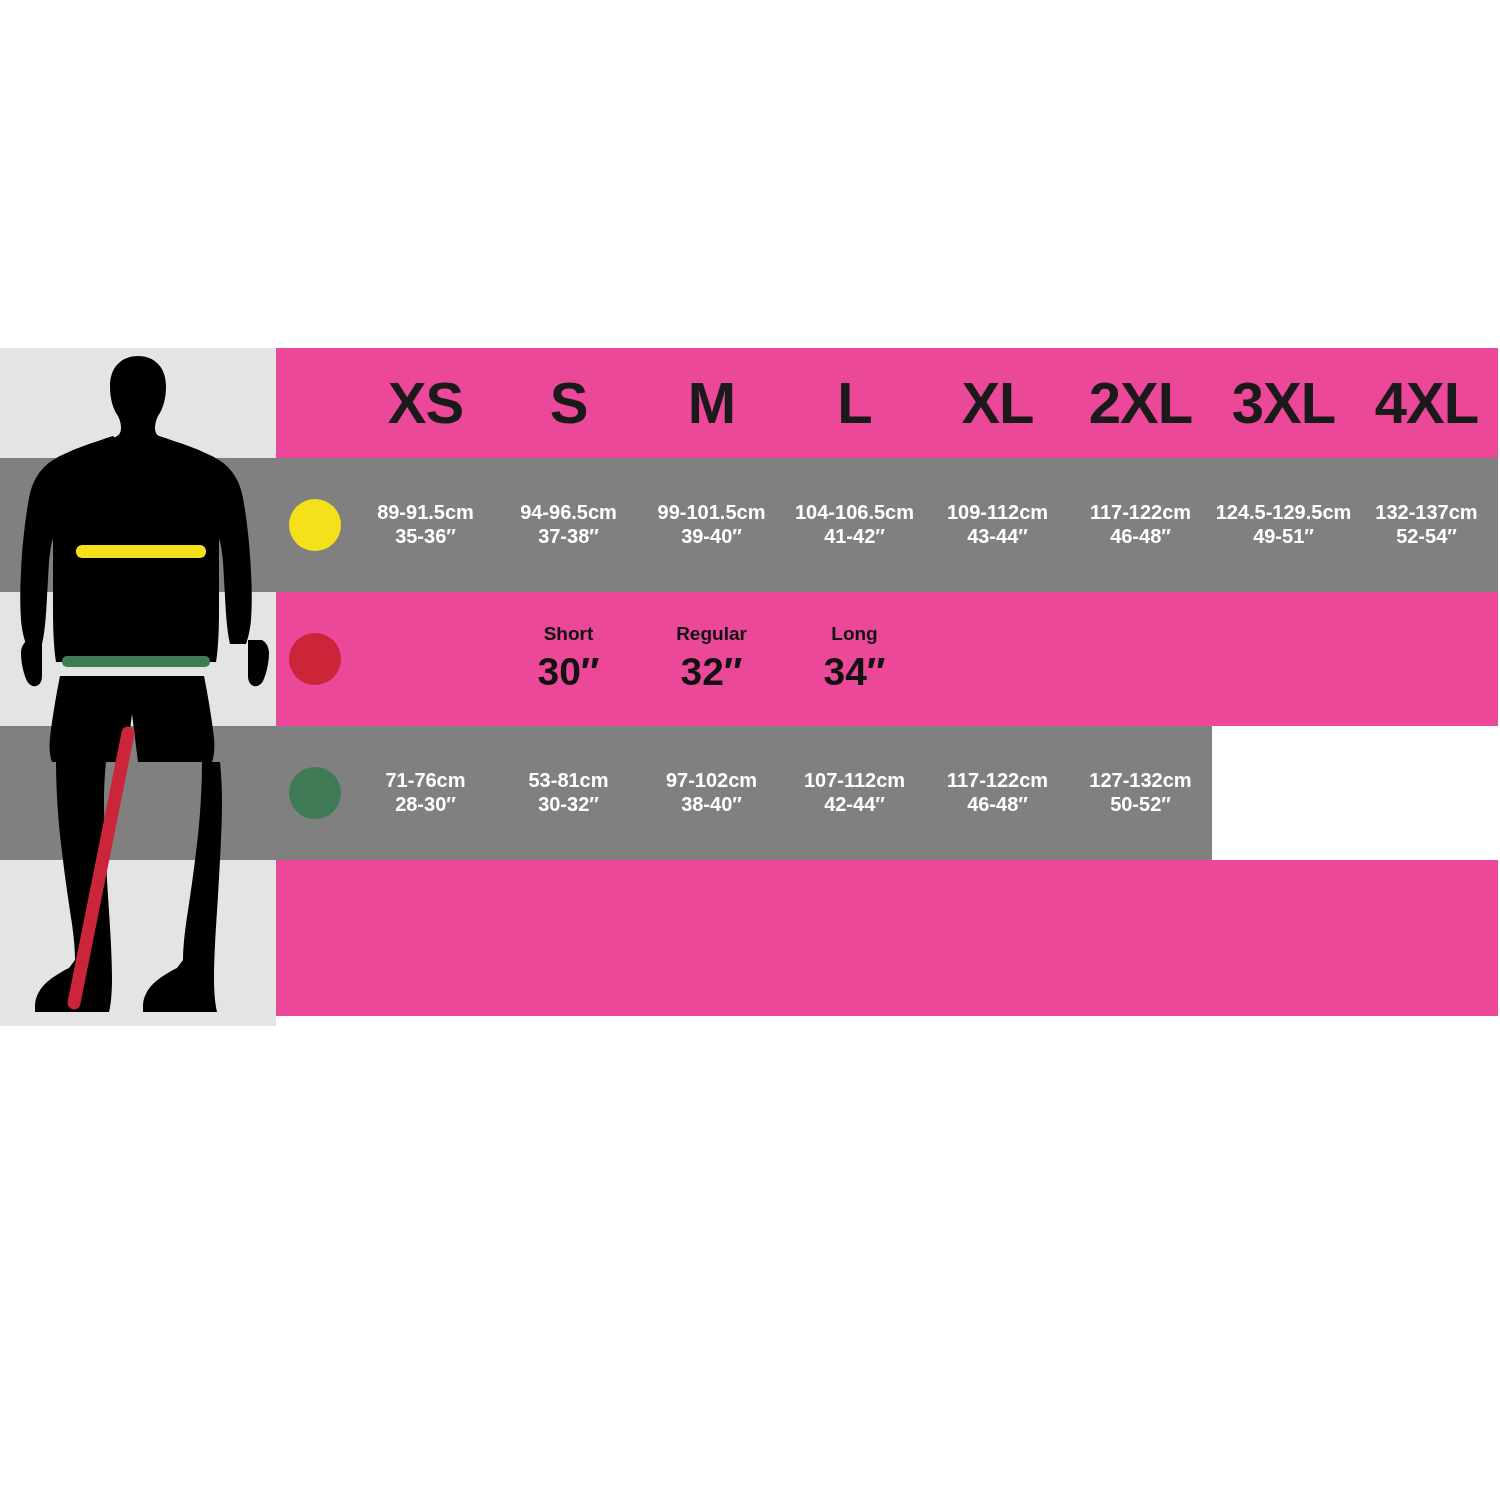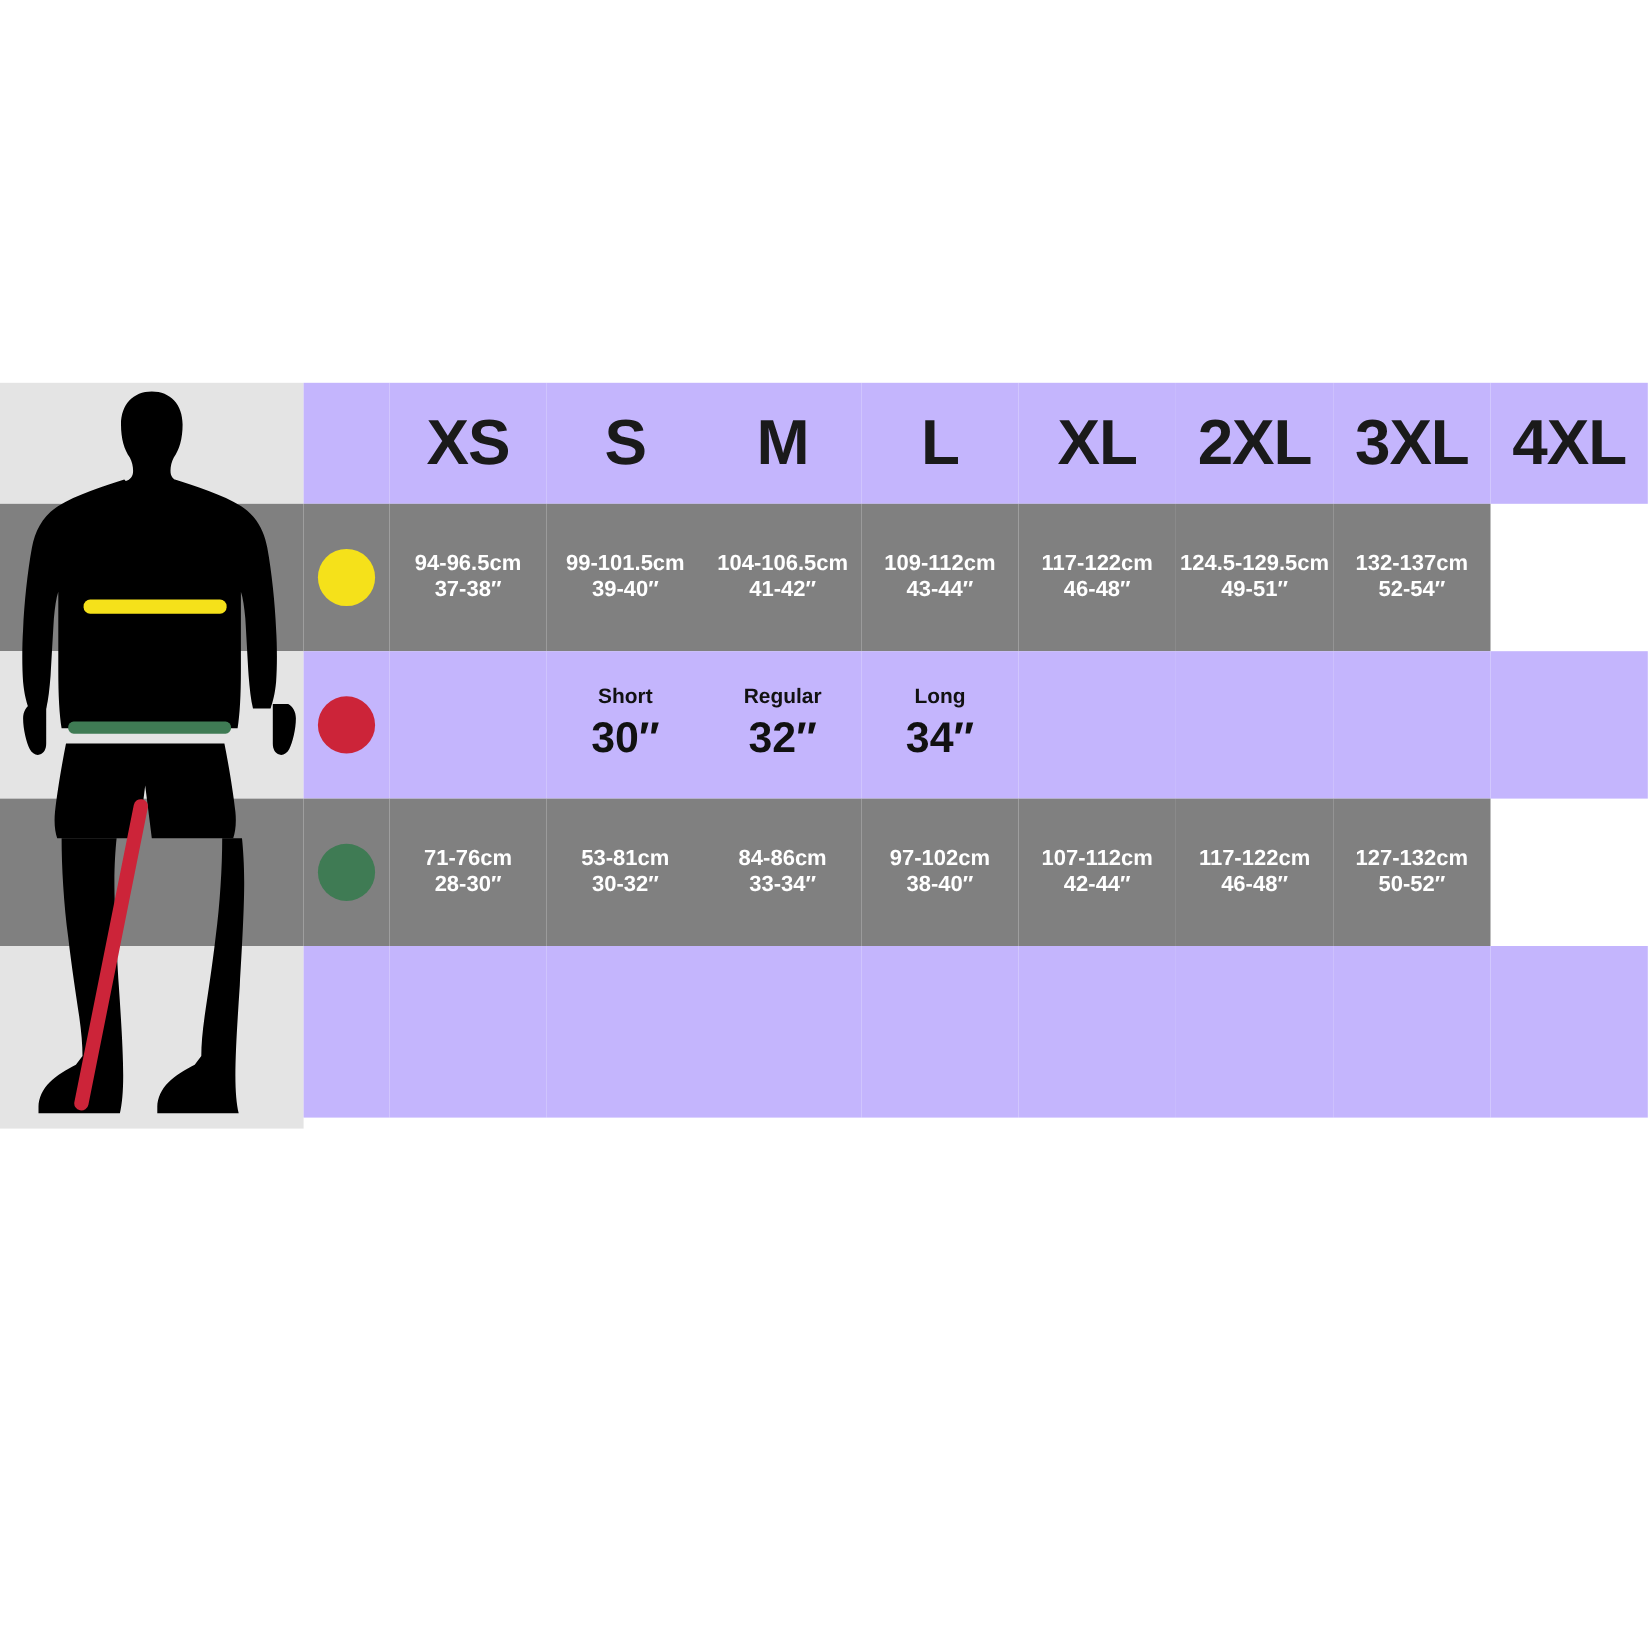--- a/index.html
+++ b/index.html
@@ -37,21 +37,21 @@
 
   .cell {
     box-sizing: border-box;
     display: flex;
     flex-direction: column;
     align-items: center;
     justify-content: center;
     text-align: center;
     line-height: 1.18;
   }
-  .light { background: #c4b5fd; }
+  .light { background: #ec4899; }
   .dark  { background: #808080; }
   .figcell { background: transparent; }
 
   .row-header .light.size-head {
     font-size: 58px;
     font-weight: bold;
     color: #1a1a1a;
     letter-spacing: -1px;
   }
   .row-band .dark .meas {
@@ -156,20 +156,24 @@
     <div class="col-size cell light size-head">3XL</div>
     <div class="col-size cell light size-head">4XL</div>
   </div>
 
   <div class="row row-band">
     <div class="col-figure cell figcell"></div>
     <div class="col-dot cell dark">
       <div class="dot dot-yellow"></div>
     </div>
     <div class="col-size cell dark">
+      <div class="meas">89-91.5cm</div>
+      <div class="meas">35-36″</div>
+    </div>
+    <div class="col-size cell dark">
       <div class="meas">94-96.5cm</div>
       <div class="meas">37-38″</div>
     </div>
     <div class="col-size cell dark">
       <div class="meas">99-101.5cm</div>
       <div class="meas">39-40″</div>
     </div>
     <div class="col-size cell dark">
       <div class="meas">104-106.5cm</div>
       <div class="meas">41-42″</div>
@@ -238,24 +242,20 @@
     </div>
     <div class="col-size cell dark">
       <div class="meas">71-76cm</div>
       <div class="meas">28-30″</div>
     </div>
     <div class="col-size cell dark">
       <div class="meas">53-81cm</div>
       <div class="meas">30-32″</div>
     </div>
     <div class="col-size cell dark">
-      <div class="meas">84-86cm</div>
-      <div class="meas">33-34″</div>
-    </div>
-    <div class="col-size cell dark">
       <div class="meas">97-102cm</div>
       <div class="meas">38-40″</div>
     </div>
     <div class="col-size cell dark">
       <div class="meas">107-112cm</div>
       <div class="meas">42-44″</div>
     </div>
     <div class="col-size cell dark">
       <div class="meas">117-122cm</div>
       <div class="meas">46-48″</div>

